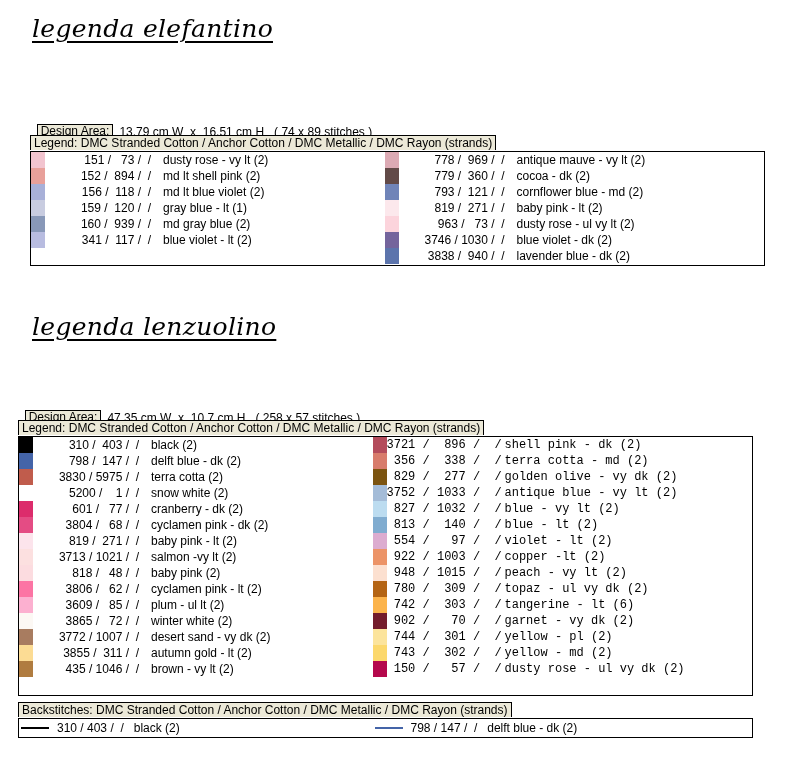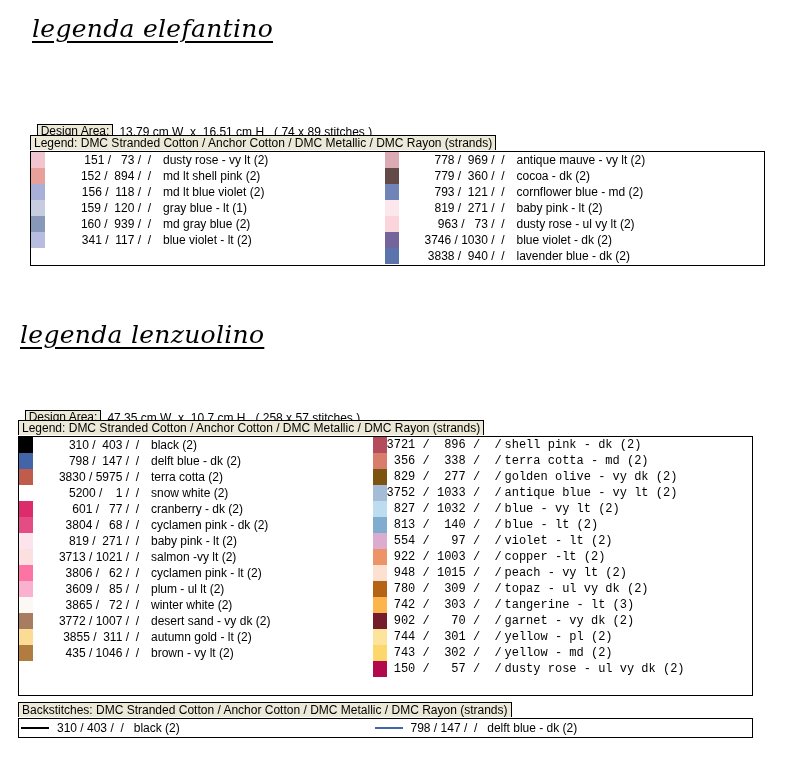--- a/index.html
+++ b/index.html
@@ -73,57 +73,58 @@
         <div class="row"><span class="swatch" style="background: rgb(98, 74, 72);"></span><span class="codes"> 779 /  360 /  /</span><span class="name">cocoa - dk (2)</span></div>
         <div class="row"><span class="swatch" style="background: rgb(112, 132, 184);"></span><span class="codes"> 793 /  121 /  /</span><span class="name">cornflower blue - md (2)</span></div>
         <div class="row"><span class="swatch" style="background: rgb(252, 232, 236);"></span><span class="codes"> 819 /  271 /  /</span><span class="name">baby pink - lt (2)</span></div>
         <div class="row"><span class="swatch" style="background: rgb(252, 212, 220);"></span><span class="codes"> 963 /   73 /  /</span><span class="name">dusty rose - ul vy lt (2)</span></div>
         <div class="row"><span class="swatch" style="background: rgb(116, 100, 156);"></span><span class="codes">3746 / 1030 /  /</span><span class="name">blue violet - dk (2)</span></div>
         <div class="row"><span class="swatch" style="background: rgb(92, 116, 172);"></span><span class="codes">3838 /  940 /  /</span><span class="name">lavender blue - dk (2)</span></div>
       </div>
   </div>
 </div>
 
-<h1 class="title" style="left:20px; top:312px;margin-top:8px;">legenda lenzuolino</h1>
+<h1 class="title" style="left:32px; top:312px;">legenda lenzuolino</h1>
 
 <div class="area-row" style="left:18px; top:393px;">
   <span class="area-label">Design Area:</span><span class="area-value">47,35 cm W  x  10,7 cm H   ( 258 x 57 stitches )</span>
 </div>
 
 <div class="legend" style="left:18px; top:418px; width:735px;">
   <div class="legend-tab">Legend: DMC Stranded Cotton / Anchor Cotton / DMC Metallic / DMC Rayon (strands)</div>
   <div class="legend-body" style="height:258px;">
     <div class="col" style="width:354px;">
         <div class="row"><span class="swatch" style="background: rgb(0, 0, 0);"></span><span class="codes"> 310 /  403 /  /</span><span class="name">black (2)</span></div>
         <div class="row"><span class="swatch" style="background: rgb(68, 100, 168);"></span><span class="codes"> 798 /  147 /  /</span><span class="name">delft blue - dk (2)</span></div>
         <div class="row"><span class="swatch" style="background: rgb(192, 92, 76);"></span><span class="codes">3830 / 5975 /  /</span><span class="name">terra cotta (2)</span></div>
         <div class="row"><span class="swatch" style="background: rgb(255, 255, 255);"></span><span class="codes">5200 /    1 /  /</span><span class="name">snow white (2)</span></div>
         <div class="row"><span class="swatch" style="background: rgb(220, 44, 108);"></span><span class="codes"> 601 /   77 /  /</span><span class="name">cranberry - dk (2)</span></div>
         <div class="row"><span class="swatch" style="background: rgb(228, 76, 132);"></span><span class="codes">3804 /   68 /  /</span><span class="name">cyclamen pink - dk (2)</span></div>
         <div class="row"><span class="swatch" style="background: rgb(252, 228, 236);"></span><span class="codes"> 819 /  271 /  /</span><span class="name">baby pink - lt (2)</span></div>
         <div class="row"><span class="swatch" style="background: rgb(252, 224, 224);"></span><span class="codes">3713 / 1021 /  /</span><span class="name">salmon -vy lt (2)</span></div>
+        <div class="row"><span class="swatch" style="background: rgb(252, 220, 224);"></span><span class="codes"> 818 /   48 /  /</span><span class="name">baby pink (2)</span></div>
         <div class="row"><span class="swatch" style="background: rgb(252, 116, 164);"></span><span class="codes">3806 /   62 /  /</span><span class="name">cyclamen pink - lt (2)</span></div>
         <div class="row"><span class="swatch" style="background: rgb(252, 176, 208);"></span><span class="codes">3609 /   85 /  /</span><span class="name">plum - ul lt (2)</span></div>
         <div class="row"><span class="swatch" style="background: rgb(252, 248, 244);"></span><span class="codes">3865 /   72 /  /</span><span class="name">winter white (2)</span></div>
         <div class="row"><span class="swatch" style="background: rgb(168, 124, 96);"></span><span class="codes">3772 / 1007 /  /</span><span class="name">desert sand - vy dk (2)</span></div>
         <div class="row"><span class="swatch" style="background: rgb(252, 220, 148);"></span><span class="codes">3855 /  311 /  /</span><span class="name">autumn gold - lt (2)</span></div>
         <div class="row"><span class="swatch" style="background: rgb(176, 124, 64);"></span><span class="codes"> 435 / 1046 /  /</span><span class="name">brown - vy lt (2)</span></div>
       </div>
     <div class="col" style="width:380px;font-family:Liberation Mono, monospace;">
         <div class="row"><span class="swatch" style="background: rgb(180, 76, 92);"></span><span class="codes">3721 /  896 /  /</span><span class="name">shell pink - dk (2)</span></div>
         <div class="row"><span class="swatch" style="background: rgb(216, 124, 108);"></span><span class="codes"> 356 /  338 /  /</span><span class="name">terra cotta - md (2)</span></div>
         <div class="row"><span class="swatch" style="background: rgb(124, 84, 16);"></span><span class="codes"> 829 /  277 /  /</span><span class="name">golden olive - vy dk (2)</span></div>
         <div class="row"><span class="swatch" style="background: rgb(164, 188, 216);"></span><span class="codes">3752 / 1033 /  /</span><span class="name">antique blue - vy lt (2)</span></div>
         <div class="row"><span class="swatch" style="background: rgb(188, 220, 240);"></span><span class="codes"> 827 / 1032 /  /</span><span class="name">blue - vy lt (2)</span></div>
         <div class="row"><span class="swatch" style="background: rgb(128, 172, 208);"></span><span class="codes"> 813 /  140 /  /</span><span class="name">blue - lt (2)</span></div>
         <div class="row"><span class="swatch" style="background: rgb(220, 172, 208);"></span><span class="codes"> 554 /   97 /  /</span><span class="name">violet - lt (2)</span></div>
         <div class="row"><span class="swatch" style="background: rgb(236, 148, 104);"></span><span class="codes"> 922 / 1003 /  /</span><span class="name">copper -lt (2)</span></div>
         <div class="row"><span class="swatch" style="background: rgb(252, 224, 208);"></span><span class="codes"> 948 / 1015 /  /</span><span class="name">peach - vy lt (2)</span></div>
         <div class="row"><span class="swatch" style="background: rgb(180, 100, 20);"></span><span class="codes"> 780 /  309 /  /</span><span class="name">topaz - ul vy dk (2)</span></div>
-        <div class="row"><span class="swatch" style="background: rgb(252, 180, 76);"></span><span class="codes"> 742 /  303 /  /</span><span class="name">tangerine - lt (3)</span></div>
+        <div class="row"><span class="swatch" style="background: rgb(252, 180, 76);"></span><span class="codes"> 742 /  303 /  /</span><span class="name">tangerine - lt (6)</span></div>
         <div class="row"><span class="swatch" style="background: rgb(116, 28, 44);"></span><span class="codes"> 902 /   70 /  /</span><span class="name">garnet - vy dk (2)</span></div>
         <div class="row"><span class="swatch" style="background: rgb(252, 228, 156);"></span><span class="codes"> 744 /  301 /  /</span><span class="name">yellow - pl (2)</span></div>
         <div class="row"><span class="swatch" style="background: rgb(252, 216, 108);"></span><span class="codes"> 743 /  302 /  /</span><span class="name">yellow - md (2)</span></div>
         <div class="row"><span class="swatch" style="background: rgb(180, 8, 76);"></span><span class="codes"> 150 /   57 /  /</span><span class="name">dusty rose - ul vy dk (2)</span></div>
       </div>
   </div>
 </div>
 
 <div class="legend" style="left:18px; top:700px; width:735px;">
   <div class="legend-tab">Backstitches: DMC Stranded Cotton / Anchor Cotton / DMC Metallic / DMC Rayon (strands)</div>

